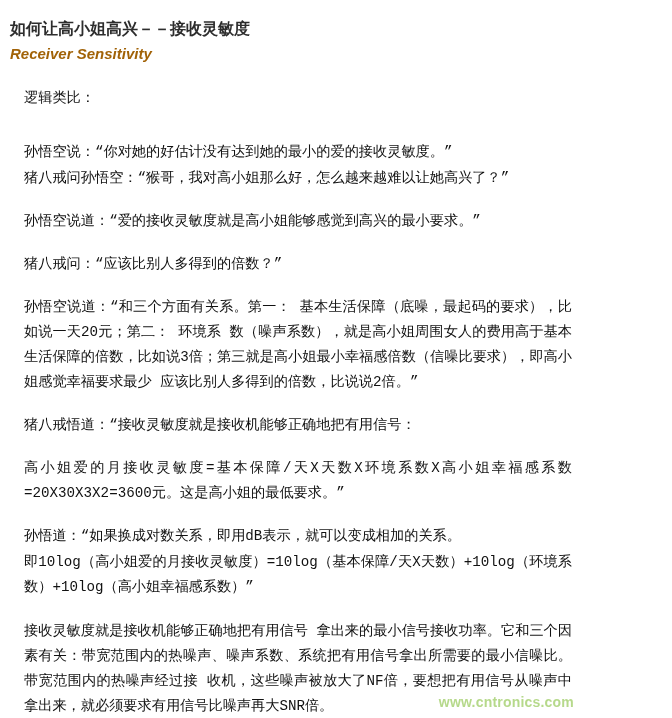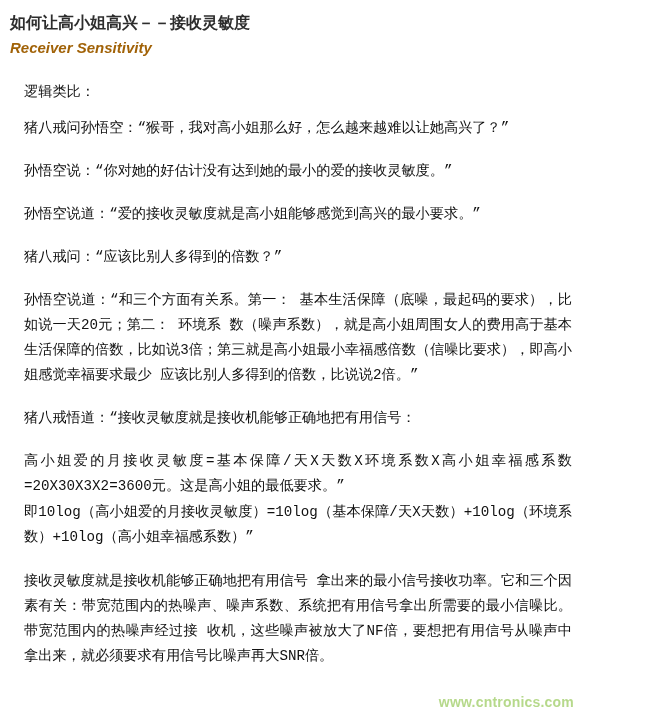--- a/index.html
+++ b/index.html
@@ -11,21 +11,21 @@
     width: 672px;
     height: 718px;
     overflow: hidden;
     font-family: "Liberation Sans", "DejaVu Sans", sans-serif;
     color: #000000;
   }
   .page {
     position: relative;
     width: 586px;
     height: 718px;
-    padding: 12px 14px 0 10px;
+    padding: 18px 14px 0 10px;
     box-sizing: border-box;
   }
   .title-cn {
     font-size: 16px;
     font-weight: bold;
     color: #2d2d2d;
     letter-spacing: 0px;
     line-height: 22px;
     margin: 0 0 4px 0;
   }
@@ -70,27 +70,28 @@
 
   <h1 class="title-cn">如何让高小姐高兴－－接收灵敏度</h1>
   <h2 class="title-en">Receiver Sensitivity</h2>
 
   <div class="body-block">
 
     <p class="para">逻辑类比：</p>
 
     <div class="spacer-sm"></div>
 
+    <p class="para gap-before">孙悟空说：“你对她的好估计没有达到她的最小的爱的接收灵敏度。”</p>
     <p class="para">猪八戒问孙悟空：“猴哥，我对高小姐那么好，怎么越来越难以让她高兴了？”</p>
-    <p class="para gap-before">孙悟空说：“你对她的好估计没有达到她的最小的爱的接收灵敏度。”</p>
     <p class="para gap-before">孙悟空说道：“爱的接收灵敏度就是高小姐能够感觉到高兴的最小要求。”</p>
     <p class="para gap-before">猪八戒问：“应该比别人多得到的倍数？”</p>
     <p class="para gap-before">孙悟空说道：“和三个方面有关系。第一： 基本生活保障（底噪，最起码的要求），比如说一天20元；第二： 环境系 数（噪声系数），就是高小姐周围女人的费用高于基本生活保障的倍数，比如说3倍；第三就是高小姐最小幸福感倍数（信噪比要求），即高小姐感觉幸福要求最少 应该比别人多得到的倍数，比说说2倍。”</p>
     <p class="para gap-before">猪八戒悟道：“接收灵敏度就是接收机能够正确地把有用信号：</p>
     <p class="para gap-before">高小姐爱的月接收灵敏度=基本保障/天X天数X环境系数X高小姐幸福感系数=20X30X3X2=3600元。这是高小姐的最低要求。”</p>
+    <p class="para gap-before">孙悟道：“如果换成对数关系，即用dB表示，就可以变成相加的关系。</p>
     <p class="para">即10log（高小姐爱的月接收灵敏度）=10log（基本保障/天X天数）+10log（环境系数）+10log（高小姐幸福感系数）”</p>
 
     <div class="spacer-md"></div>
 
     <p class="para">接收灵敏度就是接收机能够正确地把有用信号 拿出来的最小信号接收功率。它和三个因素有关：带宽范围内的热噪声、噪声系数、系统把有用信号拿出所需要的最小信噪比。带宽范围内的热噪声经过接 收机，这些噪声被放大了NF倍，要想把有用信号从噪声中拿出来，就必须要求有用信号比噪声再大SNR倍。</p>
 
   </div>
 
   <div class="watermark">www.cntronics.com</div>
 

